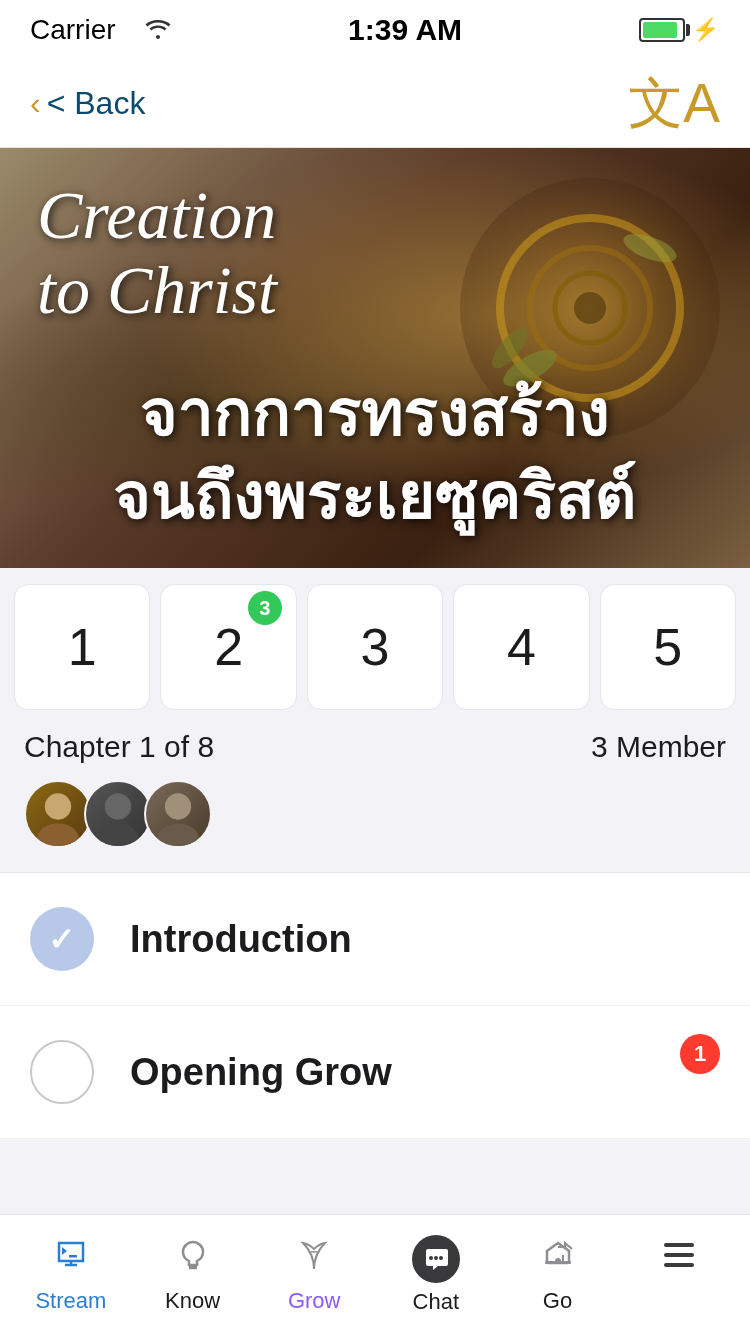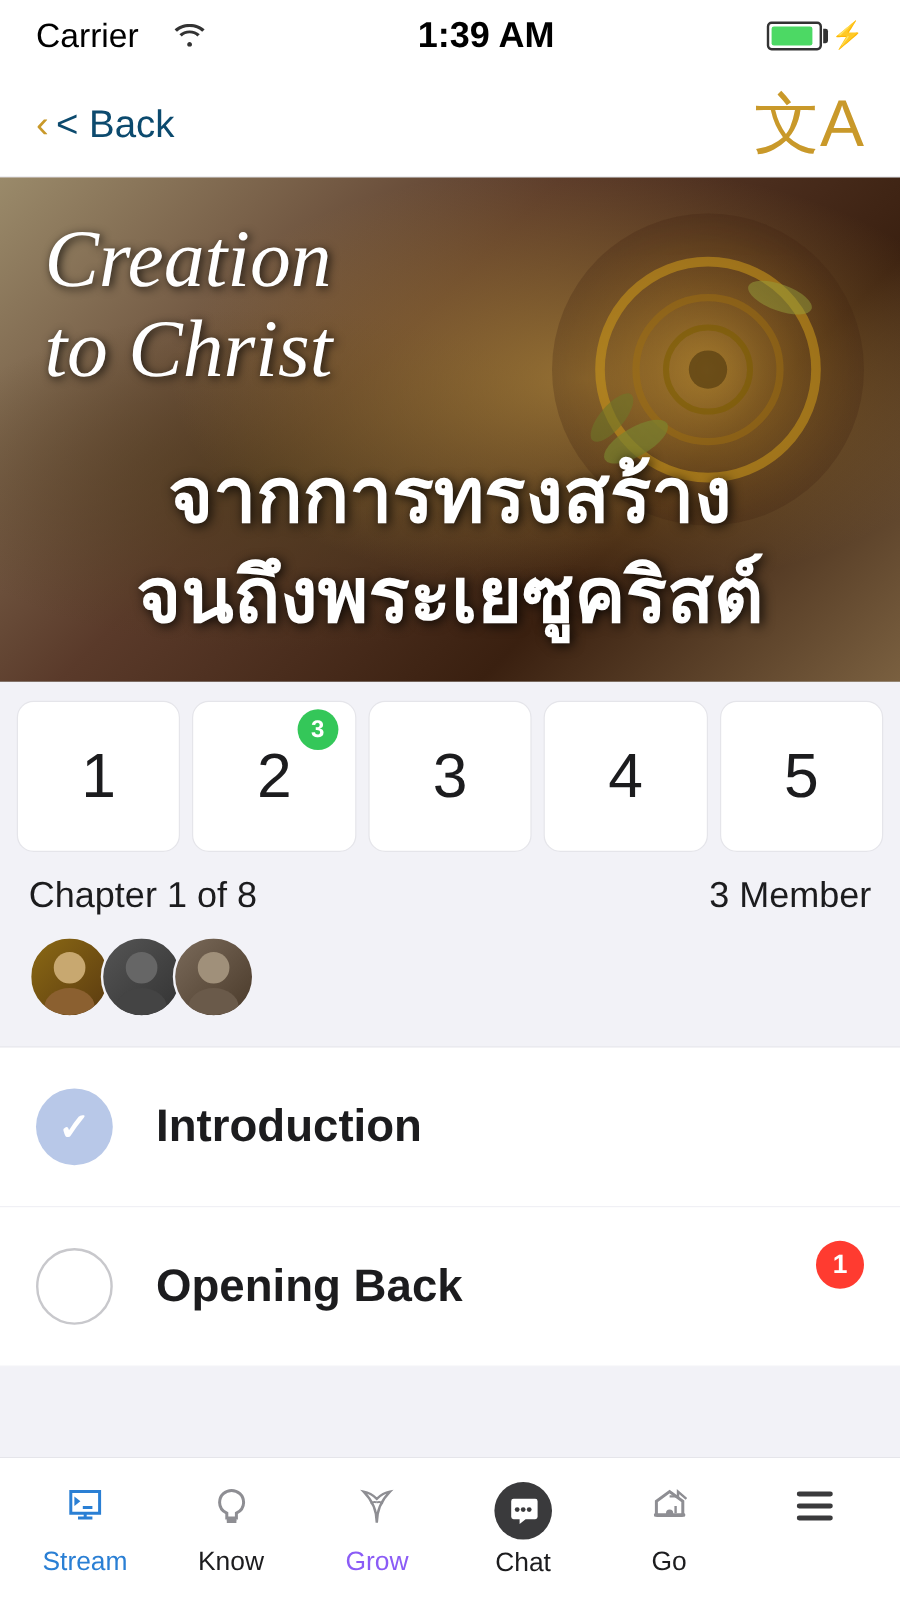--- a/index.html
+++ b/index.html
@@ -466,21 +466,21 @@
   <div class="lesson-item">
     <div class="lesson-check completed">
       <span class="check-mark">✓</span>
     </div>
     <span class="lesson-title">Introduction</span>
   </div>
 
   <div class="lesson-item">
     <div class="lesson-check uncompleted">
     </div>
-    <span class="lesson-title">Opening Back</span>
+    <span class="lesson-title">Opening Grow</span>
     <div class="lesson-badge">1</div>
   </div>
 </div>
 
 <div class="spacer"></div>
 
 <div class="tab-bar">
 
   <div class="tab-item stream">
     <span class="tab-icon tab-icon-stream">

